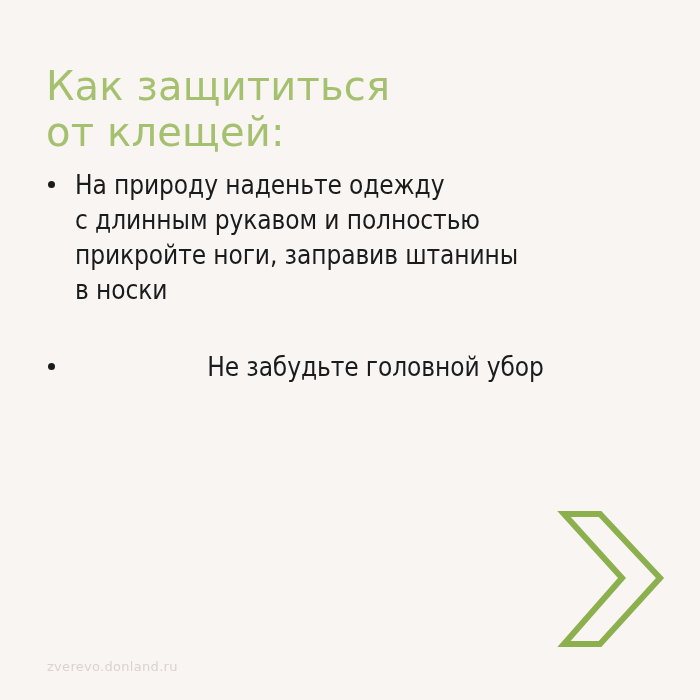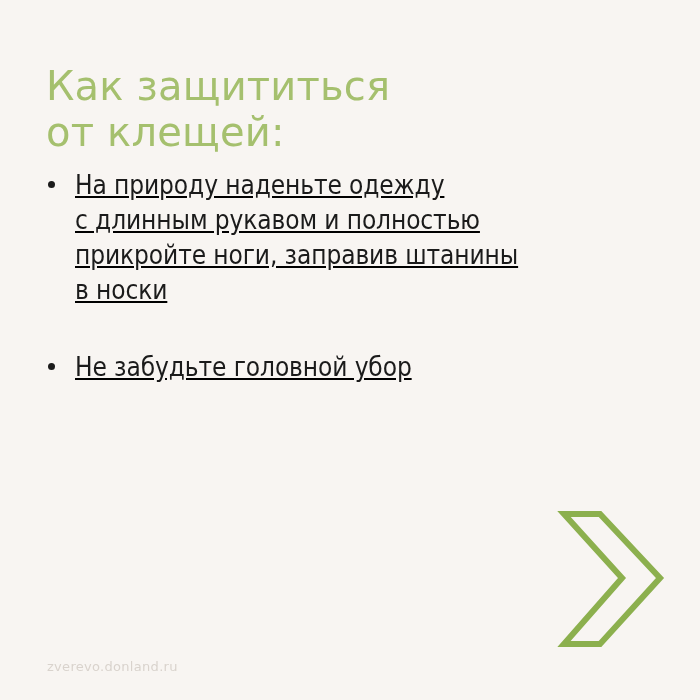--- a/index.html
+++ b/index.html
@@ -42,24 +42,24 @@
     left: 46px;
     top: 168px;
     width: 630px;
   }
 
   .bullet-item {
     position: relative;
     display: block;
     padding-left: 29px;
     margin-bottom: 32px;
-    text-decoration: underline;
   }
   .bullet-item:last-child {
     margin-bottom: 16px;
+    text-align: center;
   }
 
   .bullet-dot {
     position: absolute;
     left: 2px;
     top: 13px;
     width: 7px;
     height: 7px;
     border-radius: 50%;
     background: #1b1b1b;

